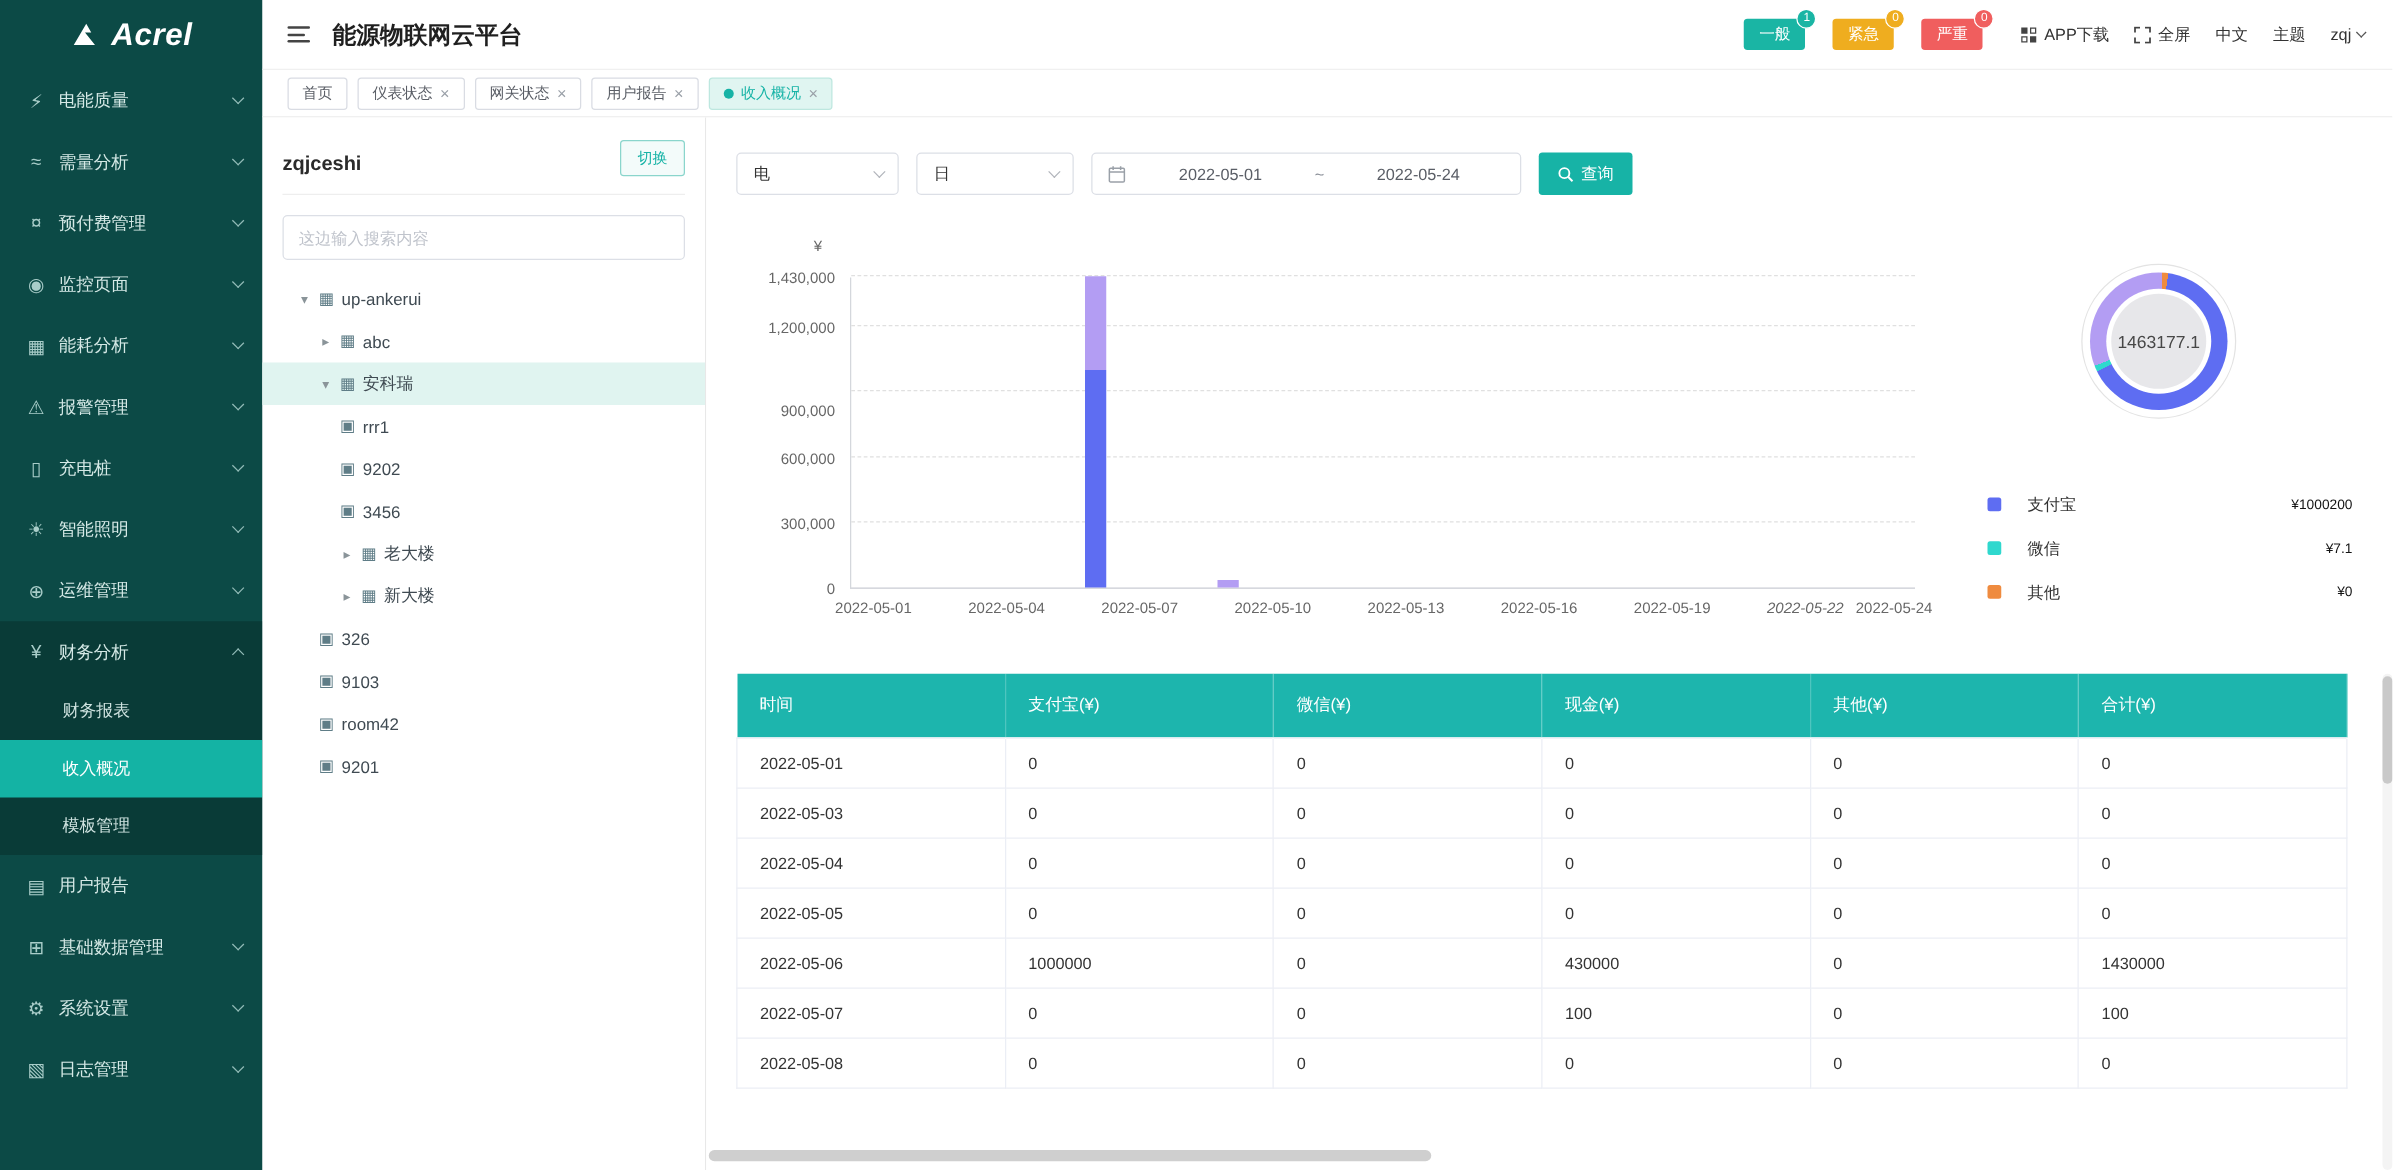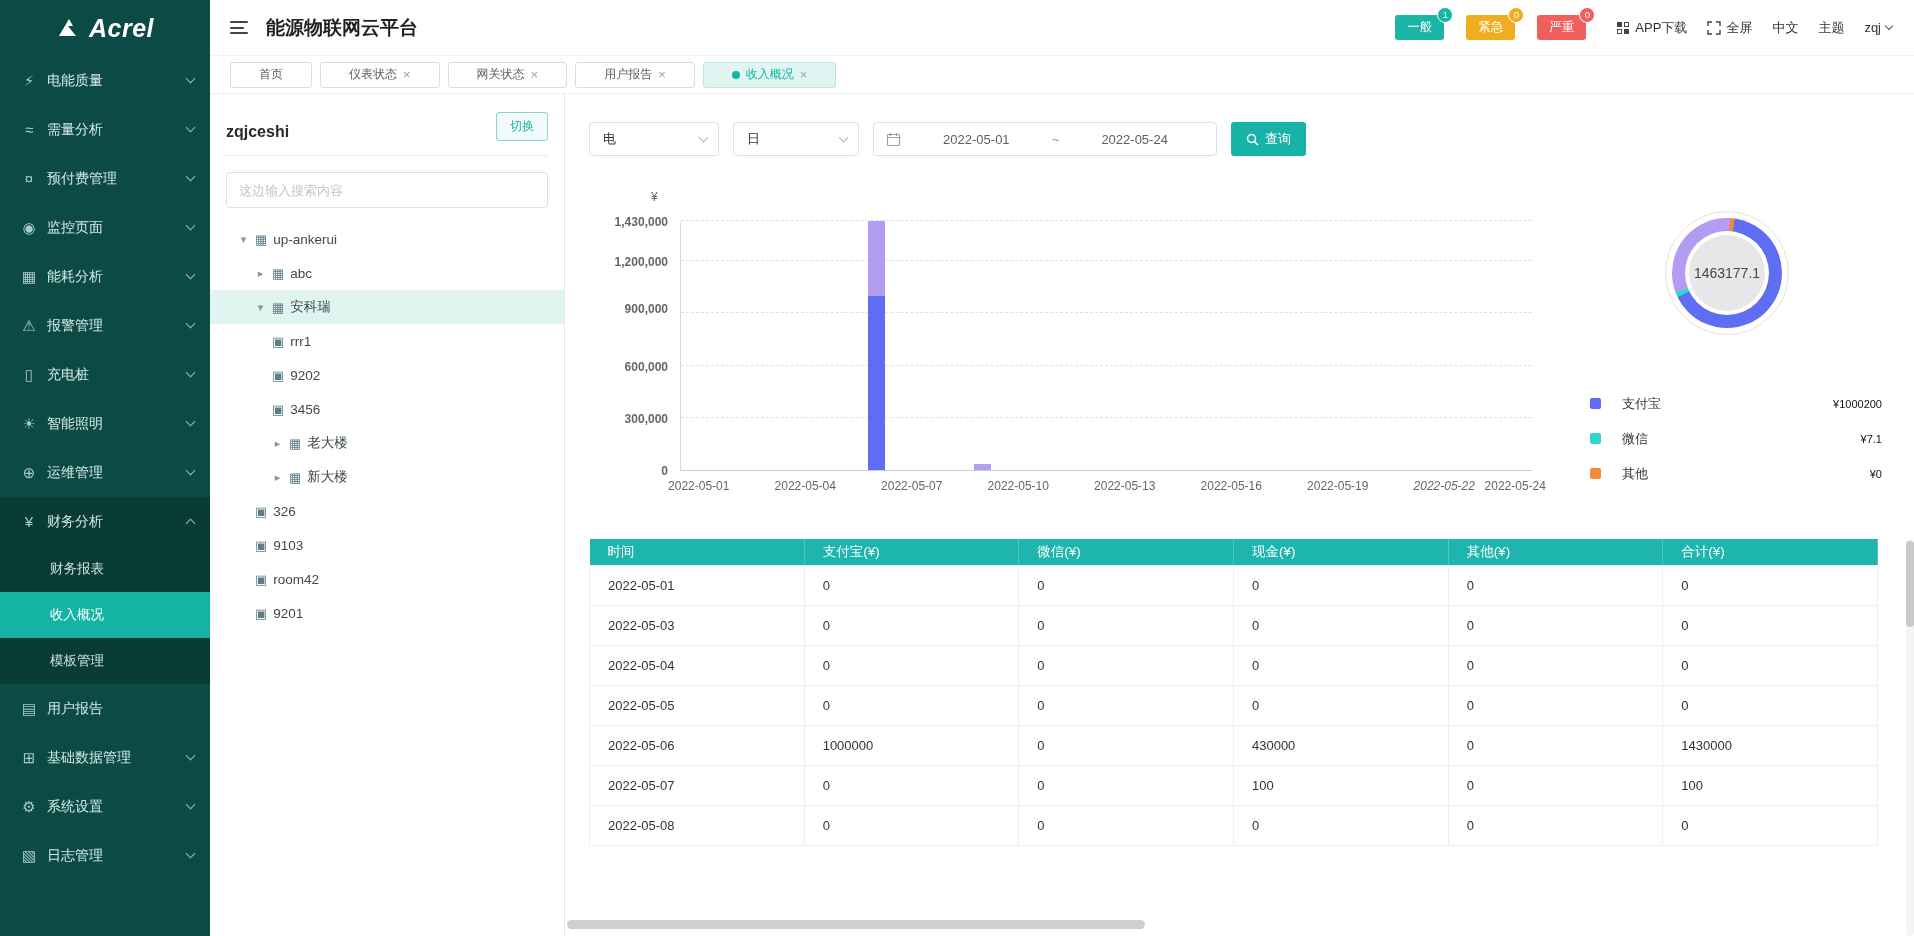--- a/index.html
+++ b/index.html
@@ -28,21 +28,21 @@
   .hamburger span:nth-child(2) { width: 14px; }
   .topbar-title { font-size: 19px; font-weight: bold; color: #1f1f1f; margin-left: 18px; }
   .topbar-right { margin-left: auto; display: flex; align-items: center; gap: 20px; }
   .alarm-chip { position: relative; color: #fff; font-size: 12.5px; padding: 4px 12px; border-radius: 3px; cursor: pointer; }
   .alarm-count { position: absolute; top: -8px; right: -9px; min-width: 16px; height: 16px; line-height: 14px; border-radius: 8px; border: 1px solid #fff; color: #fff; font-size: 9.5px; text-align: center; padding: 0 3px; }
   .hdr-link { font-size: 13px; color: #333; display: flex; align-items: center; gap: 5px; cursor: pointer; white-space: nowrap; }
   .user-caret { width: 6px; height: 6px; border-right: 1.3px solid #555; border-bottom: 1.3px solid #555; transform: rotate(45deg); margin-top: -3px; }
 
   
   .tabbar { height: 38px; background: #fff; border-bottom: 1px solid #ececec; display: flex; align-items: center; gap: 8px; padding-left: 20px; flex-shrink: 0; }
-  .tab { height: 26px; display: flex; align-items: center; gap: 6px; padding: 0 28px; border: 1px solid #d9dce3; border-radius: 3px; font-size: 12px; color: #5a5e66; background: #fff; cursor: pointer; white-space: nowrap; }
+  .tab { height: 26px; display: flex; align-items: center; gap: 6px; padding: 0 11px; border: 1px solid #d9dce3; border-radius: 3px; font-size: 12px; color: #5a5e66; background: #fff; cursor: pointer; white-space: nowrap; }
   .tab.active { background: #e0f5f1; border-color: #bde7df; color: #17b3a6; }
   .tab-dot { width: 8px; height: 8px; border-radius: 50%; background: #17b3a6; }
   .tab-close { font-size: 13px; color: #9aa0a8; line-height: 1; }
 
   
   .content-row { display: flex; flex: 1; min-height: 0; }
 
   
   .tree-panel { width: 355px; flex-shrink: 0; border-right: 1px solid #e8e8e8; padding: 18px 16px 0; background: #fff; }
   .tree-head { display: flex; align-items: flex-end; justify-content: space-between; padding-bottom: 14px; border-bottom: 1px solid #eee; }
@@ -63,41 +63,41 @@
   .sel-chev { width: 7px; height: 7px; border-right: 1.3px solid #b0b3ba; border-bottom: 1.3px solid #b0b3ba; transform: rotate(45deg); margin-top: -3px; }
   .date-range { width: 344px; height: 34px; border: 1px solid #dcdfe6; border-radius: 4px; display: flex; align-items: center; padding: 0 12px; gap: 6px; font-size: 13px; color: #5a5e66; cursor: pointer; background: #fff; }
   .dr-part { flex: 1; text-align: center; }
   .dr-sep { color: #8a8f98; }
   .query-btn { height: 34px; padding: 0 15px; background: #17b3a6; color: #fff; border: none; border-radius: 3px; display: flex; align-items: center; gap: 6px; font-size: 13px; cursor: pointer; font-family: inherit; }
 
   
   .chart-row { position: relative; height: 345px; margin-top: 30px; }
   .y-unit { position: absolute; left: 62px; top: 4px; font-size: 12px; color: #666; }
   .y-ticks { position: absolute; left: 0; top: 36px; width: 79px; height: 249px; }
-  .y-tick-label { position: absolute; right: 0; font-size: 12px; color: #666; white-space: nowrap; height: 14px; line-height: 14px; font-weight: bold; }
+  .y-tick-label { position: absolute; right: 0; font-size: 12px; color: #666; white-space: nowrap; height: 14px; line-height: 14px; }
   .plot { position: absolute; left: 91px; top: 36px; width: 852px; height: 249px; border-left: 1px solid #d4d7dc; border-bottom: 1px solid #c9ccd4; }
   .gridline { position: absolute; left: 0; right: 0; border-top: 1px dashed #e0e0e0; }
   .bar-seg { position: absolute; width: 17px; }
   .x-tick-label { position: absolute; top: calc(100% + 9px); transform: translateX(-50%); font-size: 12px; color: #666; white-space: nowrap; }
 
   
   .donut { position: absolute; left: 1083px; top: 32px; width: 110px; height: 110px; border-radius: 50%; }
   .donut::before { content: ""; position: absolute; inset: -7px; border: 1px solid #e3e3e3; border-radius: 50%; }
   .donut-hole { position: absolute; inset: 13px; background: #fff; border-radius: 50%; }
   .donut-center { position: absolute; inset: 17px; background: #e7e7ea; border-radius: 50%; display: flex; align-items: center; justify-content: center; font-size: 14px; color: #474747; }
   .legend { position: absolute; right: 6px; top: 203px; width: 292px; }
   .legend-row { display: flex; align-items: center; height: 29px; margin-bottom: 6px; cursor: pointer; }
   .lg-square { width: 11px; height: 11px; border-radius: 2px; margin-right: 9px; }
   .lg-name { font-size: 13px; color: #333; margin-left: 12px; }
   .lg-value { margin-left: auto; font-size: 11px; color: #141414; }
 
   
   .table-wrap { margin-top: 8px; width: calc(100% - 10px); }
   table { width: 100%; border-collapse: collapse; table-layout: fixed; }
-  th { background: #1db5ad; color: #fff; font-weight: normal; font-size: 13.5px; text-align: left; height: 26px; padding-left: 18px; border-right: 1px solid rgba(255,255,255,.22); }
+  th { background: #1db5ad; color: #fff; font-weight: normal; font-size: 13.5px; text-align: left; height: 51px; padding-left: 18px; border-right: 1px solid rgba(255,255,255,.22); }
   td { height: 40px; font-size: 13px; color: #333; padding-left: 18px; border: 1px solid #ebeef5; background: #fff; }
 
   
   .vscroll-track { position: absolute; right: 0; top: 445px; bottom: 0; width: 8px; background: #f4f4f4; border-radius: 4px; }
   .vscroll-thumb { position: absolute; top: 2px; left: 0; width: 8px; height: 86px; background: #c9c9c9; border-radius: 4px; cursor: pointer; }
   .hscroll-thumb { position: absolute; left: 2px; bottom: 7px; width: 578px; height: 9px; background: #cfcfcf; border-radius: 5px; cursor: pointer; }
 </style>
 </head>
 <body>
 
@@ -379,21 +379,21 @@
             <span>查询</span>
           </button>
         </div>
 
         <div class="chart-row">
           <div class="y-unit">¥</div>
           <div class="y-ticks" id="y-ticks">
               <div class="y-tick-label" style="bottom: -7px;">0</div>
               <div class="y-tick-label" style="bottom: 45.2378px;">300,000</div>
               <div class="y-tick-label" style="bottom: 97.4755px;">600,000</div>
-              <div class="y-tick-label" style="bottom: 155px;">900,000</div>
+              <div class="y-tick-label" style="bottom: 135px;">900,000</div>
               <div class="y-tick-label" style="bottom: 201.951px;">1,200,000</div>
               <div class="y-tick-label" style="bottom: 242px;">1,430,000</div>
             </div>
           <div class="plot" id="plot">
               <div class="gridline" style="bottom: 52.2378px;"></div>
               <div class="gridline" style="bottom: 104.476px;"></div>
               <div class="gridline" style="bottom: 156.713px;"></div>
               <div class="gridline" style="bottom: 208.951px;"></div>
               <div class="gridline" style="bottom: 249px;"></div>
               <div class="bar-seg" style="left: 186.75px; bottom: 0px; height: 174.126px; background: rgb(94, 109, 242);"></div>

